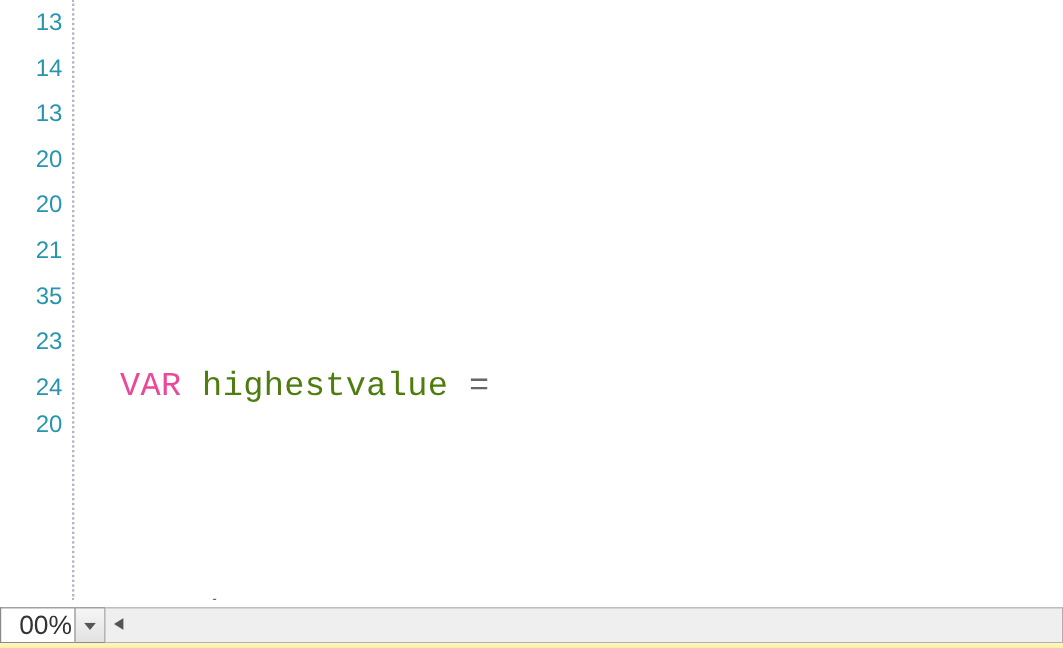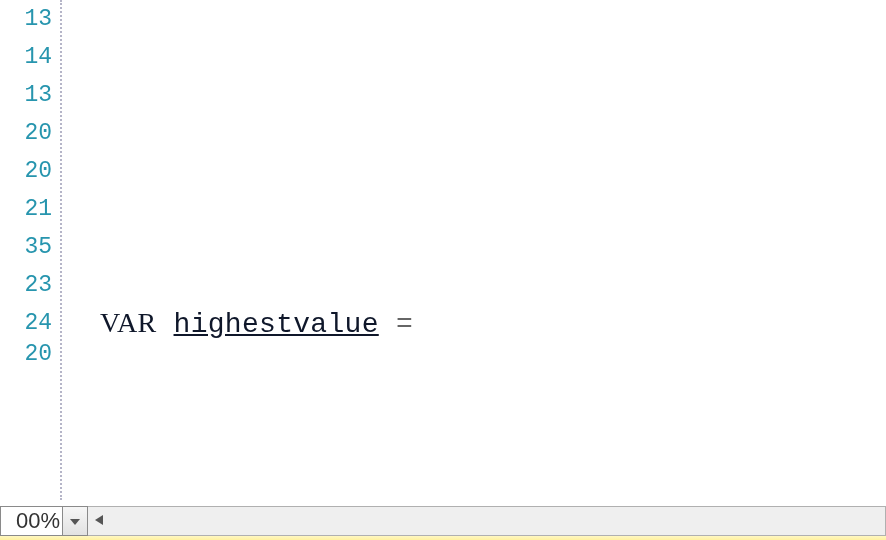--- a/index.html
+++ b/index.html
@@ -24,26 +24,26 @@
     width: 62px;
     flex: 0 0 62px;
     background: #ffffff;
     text-align: right;
     padding-top: 0;
     border-right: 2px dotted #b5b5c8;
     overflow: hidden;
   }
 
   .gutter .ln {
-    font-size: 23px;
+    font-size: 20px;
     line-height: 38px;
     height: 38px;
     color: #2795ae;
     padding-right: 8px;
-    font-family: Liberation Mono, monospace;
+    font-family: Liberation Sans, sans-serif;
     letter-spacing: 0;
   }
   .gutter .ln.partial {
     height: 25px;
     line-height: 25px;
     overflow: hidden;
   }
 
   .code {
     flex: 1 1 auto;
@@ -55,22 +55,22 @@
     white-space: pre;
     letter-spacing: 0.3px;
     position: relative;
   }
 
   .code .row {
     height: 38px;
     position: relative;
   }
 
-  .kw    { color: #0f172a; font-family: Liberation Serif, serif; }   
-  .name  { color: #0f172a; text-decoration: underline; }      
+  .kw    { color: #ec4899; }   
+  .name  { color: #4d7c0f; }      
   .op    { color: #666; }      
   .paren { color: #666; }
 
   
   .bottom-bar {
     position: absolute;
     left: 0;
     bottom: 4px;
     width: 100%;
     display: flex;

